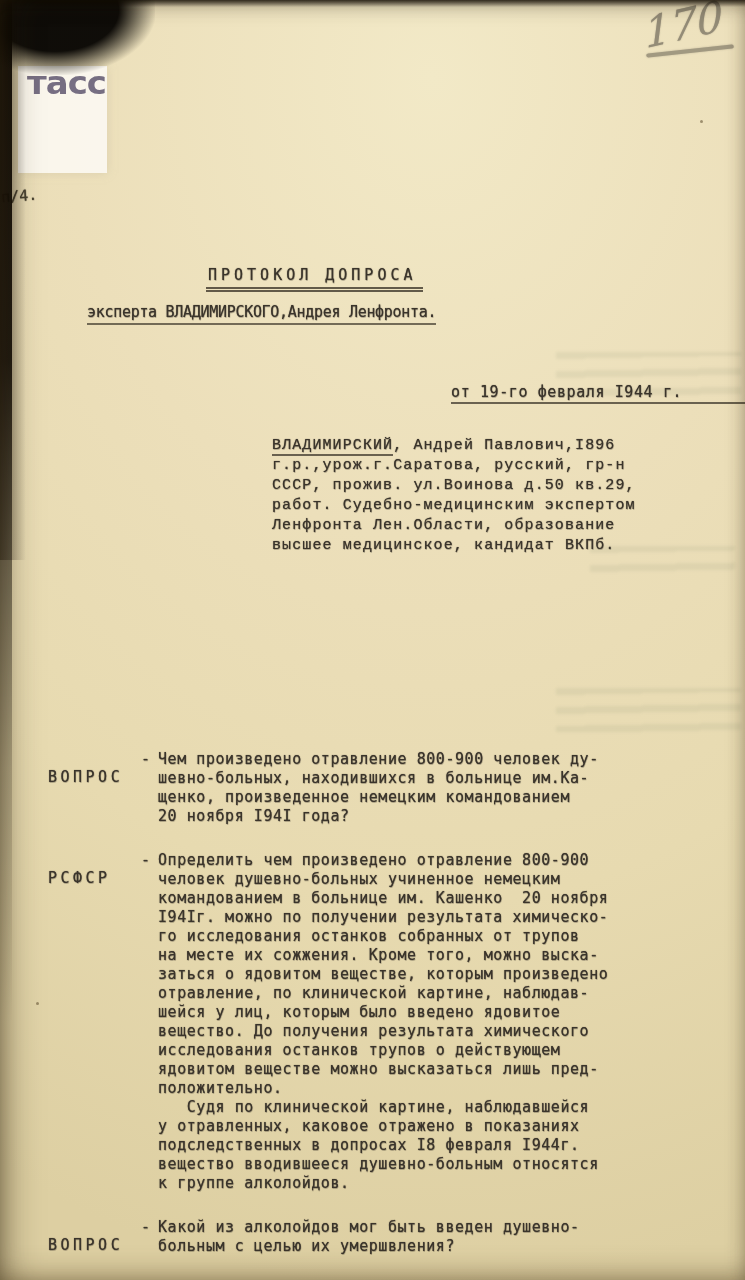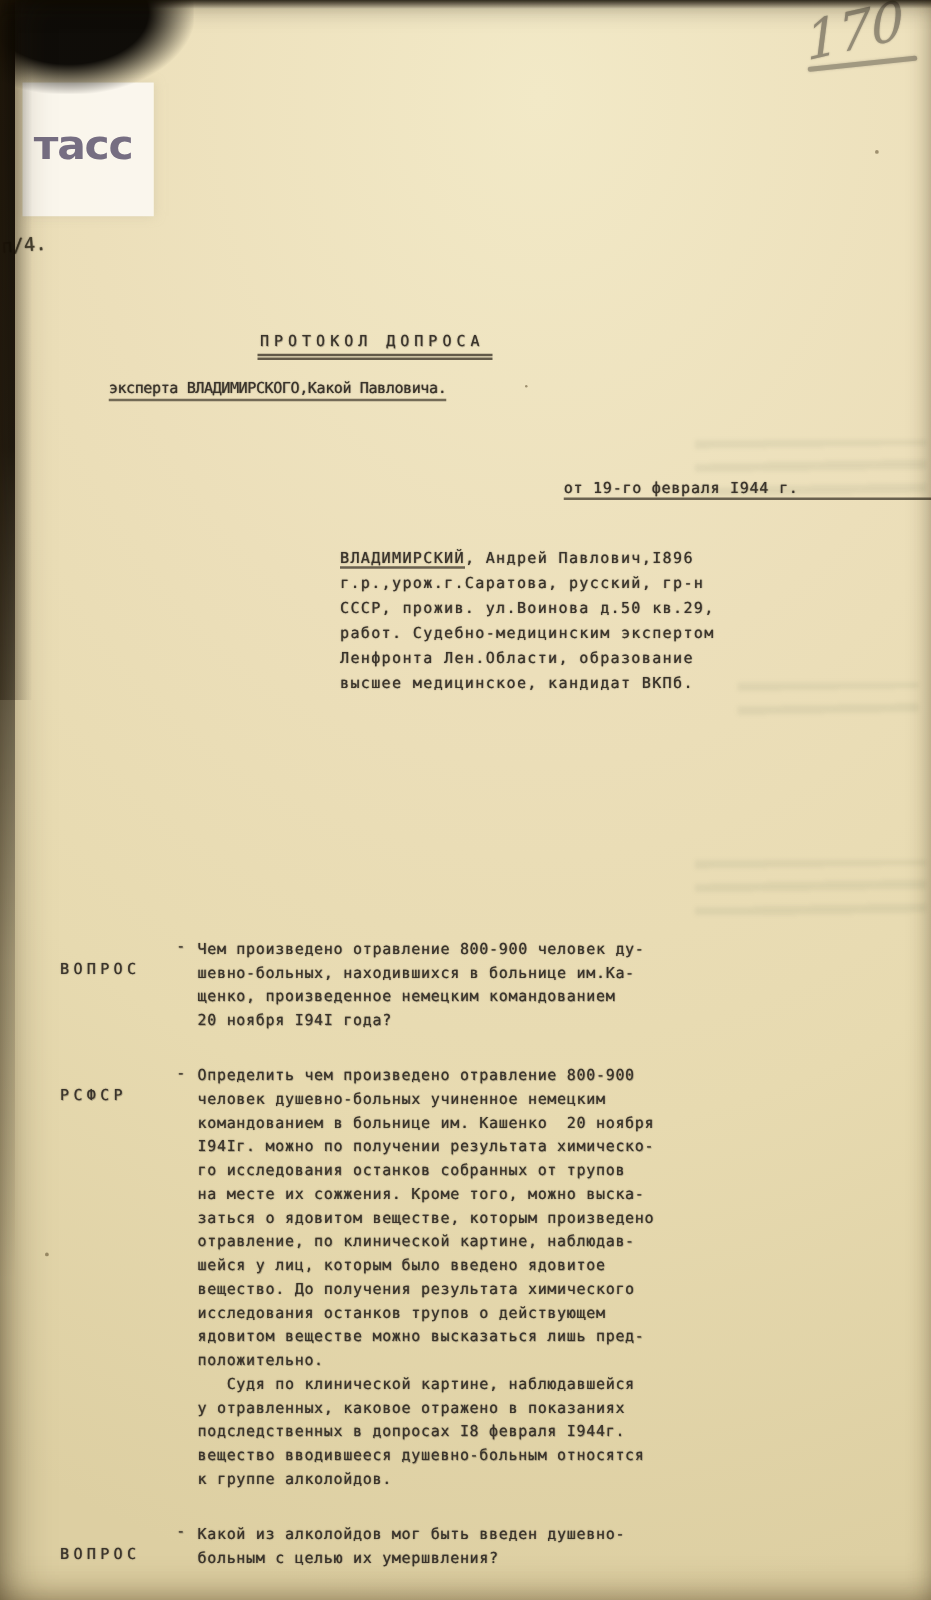--- a/index.html
+++ b/index.html
@@ -4,65 +4,65 @@
 <style>
   html,body{margin:0;padding:0;background:#1a1713;}
   .page{
     position:relative;width:745px;height:1280px;overflow:hidden;
     background:
       radial-gradient(130% 95% at 58% 6%, #f2e9c7 0%, #ecdfba 38%, #e7dab0 68%, #ddcfa2 100%);
     font-family:"DejaVu Sans Mono","Liberation Mono",monospace;
   }
   .typed{
     color:#3a342b;
-    font-size:12px;
+    font-size:15px;
     text-shadow:0 0 1px rgba(58,52,43,.85), .5px .5px 0 rgba(58,52,43,.25);
   }
   .abs{position:absolute;}
   
   .top-edge{left:0;top:0;width:745px;height:7px;
     background:linear-gradient(to bottom, rgba(15,11,6,.8), rgba(15,11,6,0));}
   .corner-tl{left:-45px;top:-55px;width:200px;height:130px;
     background:radial-gradient(ellipse at center, rgba(8,6,3,.97) 0 45%, rgba(8,6,3,0) 72%);}
   .binding{left:0;top:0;width:12px;height:1280px;
     background:linear-gradient(to bottom, rgba(10,7,4,.97), rgba(10,7,4,.9) 28%, rgba(12,9,5,.5) 44%, rgba(15,11,6,.2) 60%, rgba(15,11,6,0) 80%);}
   .binding-soft{left:0;top:0;width:26px;height:560px;
     background:linear-gradient(to right, rgba(20,14,7,.45), rgba(20,14,7,0));}
   .edge-overlay{inset:0;pointer-events:none;
     box-shadow:
       inset 24px 0 36px -20px rgba(50,36,15,.55),
       inset -10px 0 22px -12px rgba(50,36,15,.28),
       inset 0 12px 22px -12px rgba(25,18,8,.5),
       inset 0 -18px 28px -14px rgba(90,70,35,.42);}
   
-  .tass{left:18px;top:66px;width:105px;height:107px;
+  .tass{left:18px;top:66px;width:89px;height:107px;
     background:rgba(250,247,238,.96);
     box-shadow:0 0 8px rgba(205,195,165,.6);
-    display:flex;align-items:center;padding:0 0 5px 9px;box-sizing:border-box;}
+    display:flex;align-items:flex-start;padding:0 0 5px 9px;box-sizing:border-box;}
   .tass-text{font-family:"DejaVu Sans","Liberation Sans",sans-serif;
     font-weight:bold;font-size:34px;line-height:1;color:#766e82;letter-spacing:-1px;
     transform:scaleY(.95);}
   
   .pencil-number{left:644px;top:0px;color:#8b8370;opacity:.9;
     font-family:"DejaVu Serif","Liberation Serif",serif;font-style:italic;
     font-size:42px;transform:rotate(-13deg) skewX(-10deg);
     text-shadow:0 0 1.5px rgba(139,131,112,.7);}
   .pencil-underline{left:646px;top:49px;width:88px;height:4px;background:#8f8772;
     transform:rotate(-6deg);border-radius:3px;opacity:.8;
     box-shadow:0 0 2px rgba(139,131,112,.6);}
   .margin-note{left:1px;top:187px;font-size:15px;color:#46402f;
     transform:rotate(-4deg);}
   
   .title{left:206px;top:266px;letter-spacing:4px;padding:0 6px 3px 2px;
     border-bottom:5px double rgba(62,55,43,.8);}
   .subtitle{left:87px;top:303px;letter-spacing:-.3px;padding-bottom:2px;
     border-bottom:2px solid rgba(62,55,43,.7);}
   .date-line{left:451px;top:383px;letter-spacing:.6px;width:294px;
     padding-bottom:1px;border-bottom:2px solid rgba(62,55,43,.75);}
-  .intro{left:272px;top:436px;line-height:20px;letter-spacing:1.1px;white-space:pre;}
+  .intro{left:272px;top:436px;line-height:20px;letter-spacing:1.1px;white-space:pre;font-family:Liberation Mono, monospace;}
   .uname{border-bottom:2px solid rgba(62,55,43,.75);}
   .startline{left:451px;top:585px;letter-spacing:1.2px;width:288px;
     padding-bottom:1px;border-bottom:2px solid rgba(62,55,43,.75);}
   .warning{left:34px;top:641px;line-height:20px;letter-spacing:1.5px;white-space:pre;}
   .qa{left:0;width:745px;height:0;}
   .qa-label{position:absolute;left:48px;top:18px;letter-spacing:3.5px;}
   .qa-dash{position:absolute;left:141px;top:0;}
   .qa-text{position:absolute;left:158px;top:0;white-space:pre;
     line-height:19px;letter-spacing:.55px;}
   
@@ -90,21 +90,21 @@
 
   <div class="abs tass">
     <span class="tass-text">тасс</span>
   </div>
 
   <div class="abs pencil-number">170</div>
   <div class="abs pencil-underline"></div>
   <div class="abs typed margin-note">п/4.</div>
 
   <div class="abs typed title">ПРОТОКОЛ ДОПРОСА</div>
-  <div class="abs typed subtitle">эксперта ВЛАДИМИРСКОГО,Какой Павловича.</div>
+  <div class="abs typed subtitle">эксперта ВЛАДИМИРСКОГО,Андрея Ленфронта.</div>
   <div class="abs typed date-line">от 19-го февраля I944 г.</div>
 
   <div class="abs typed intro"><span class="uname">ВЛАДИМИРСКИЙ</span><span>, Андрей Павлович,I896
 г.р.,урож.г.Саратова, русский, гр-н
 СССР, прожив. ул.Воинова д.50 кв.29,
 работ. Судебно-медицинским экспертом
 Ленфронта Лен.Области, образование
 высшее медицинское, кандидат ВКПб.</span></div>
 
 

